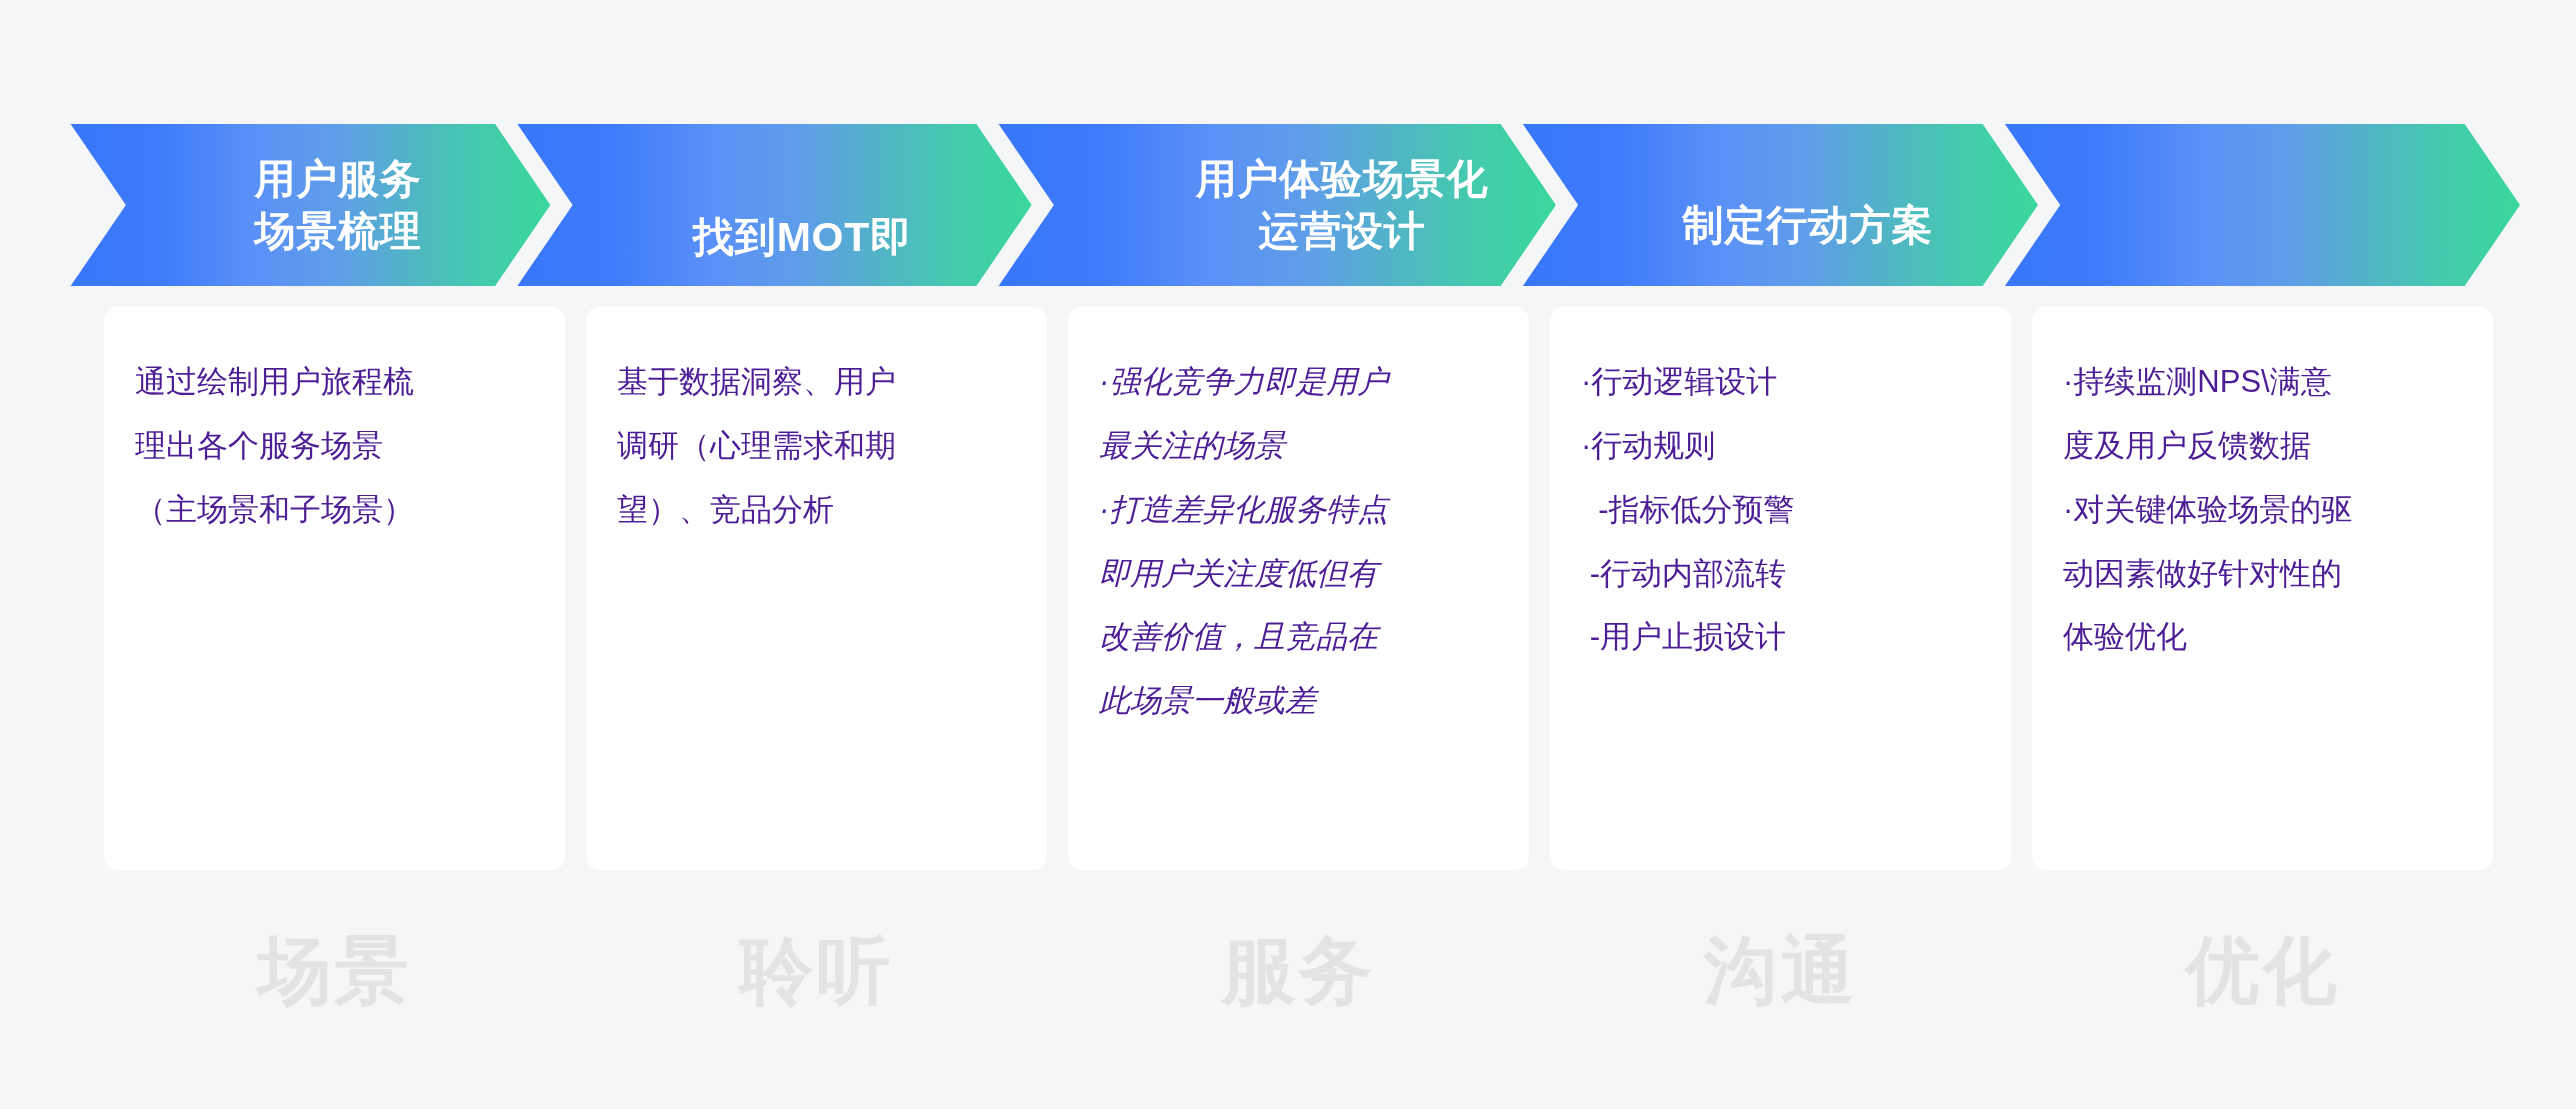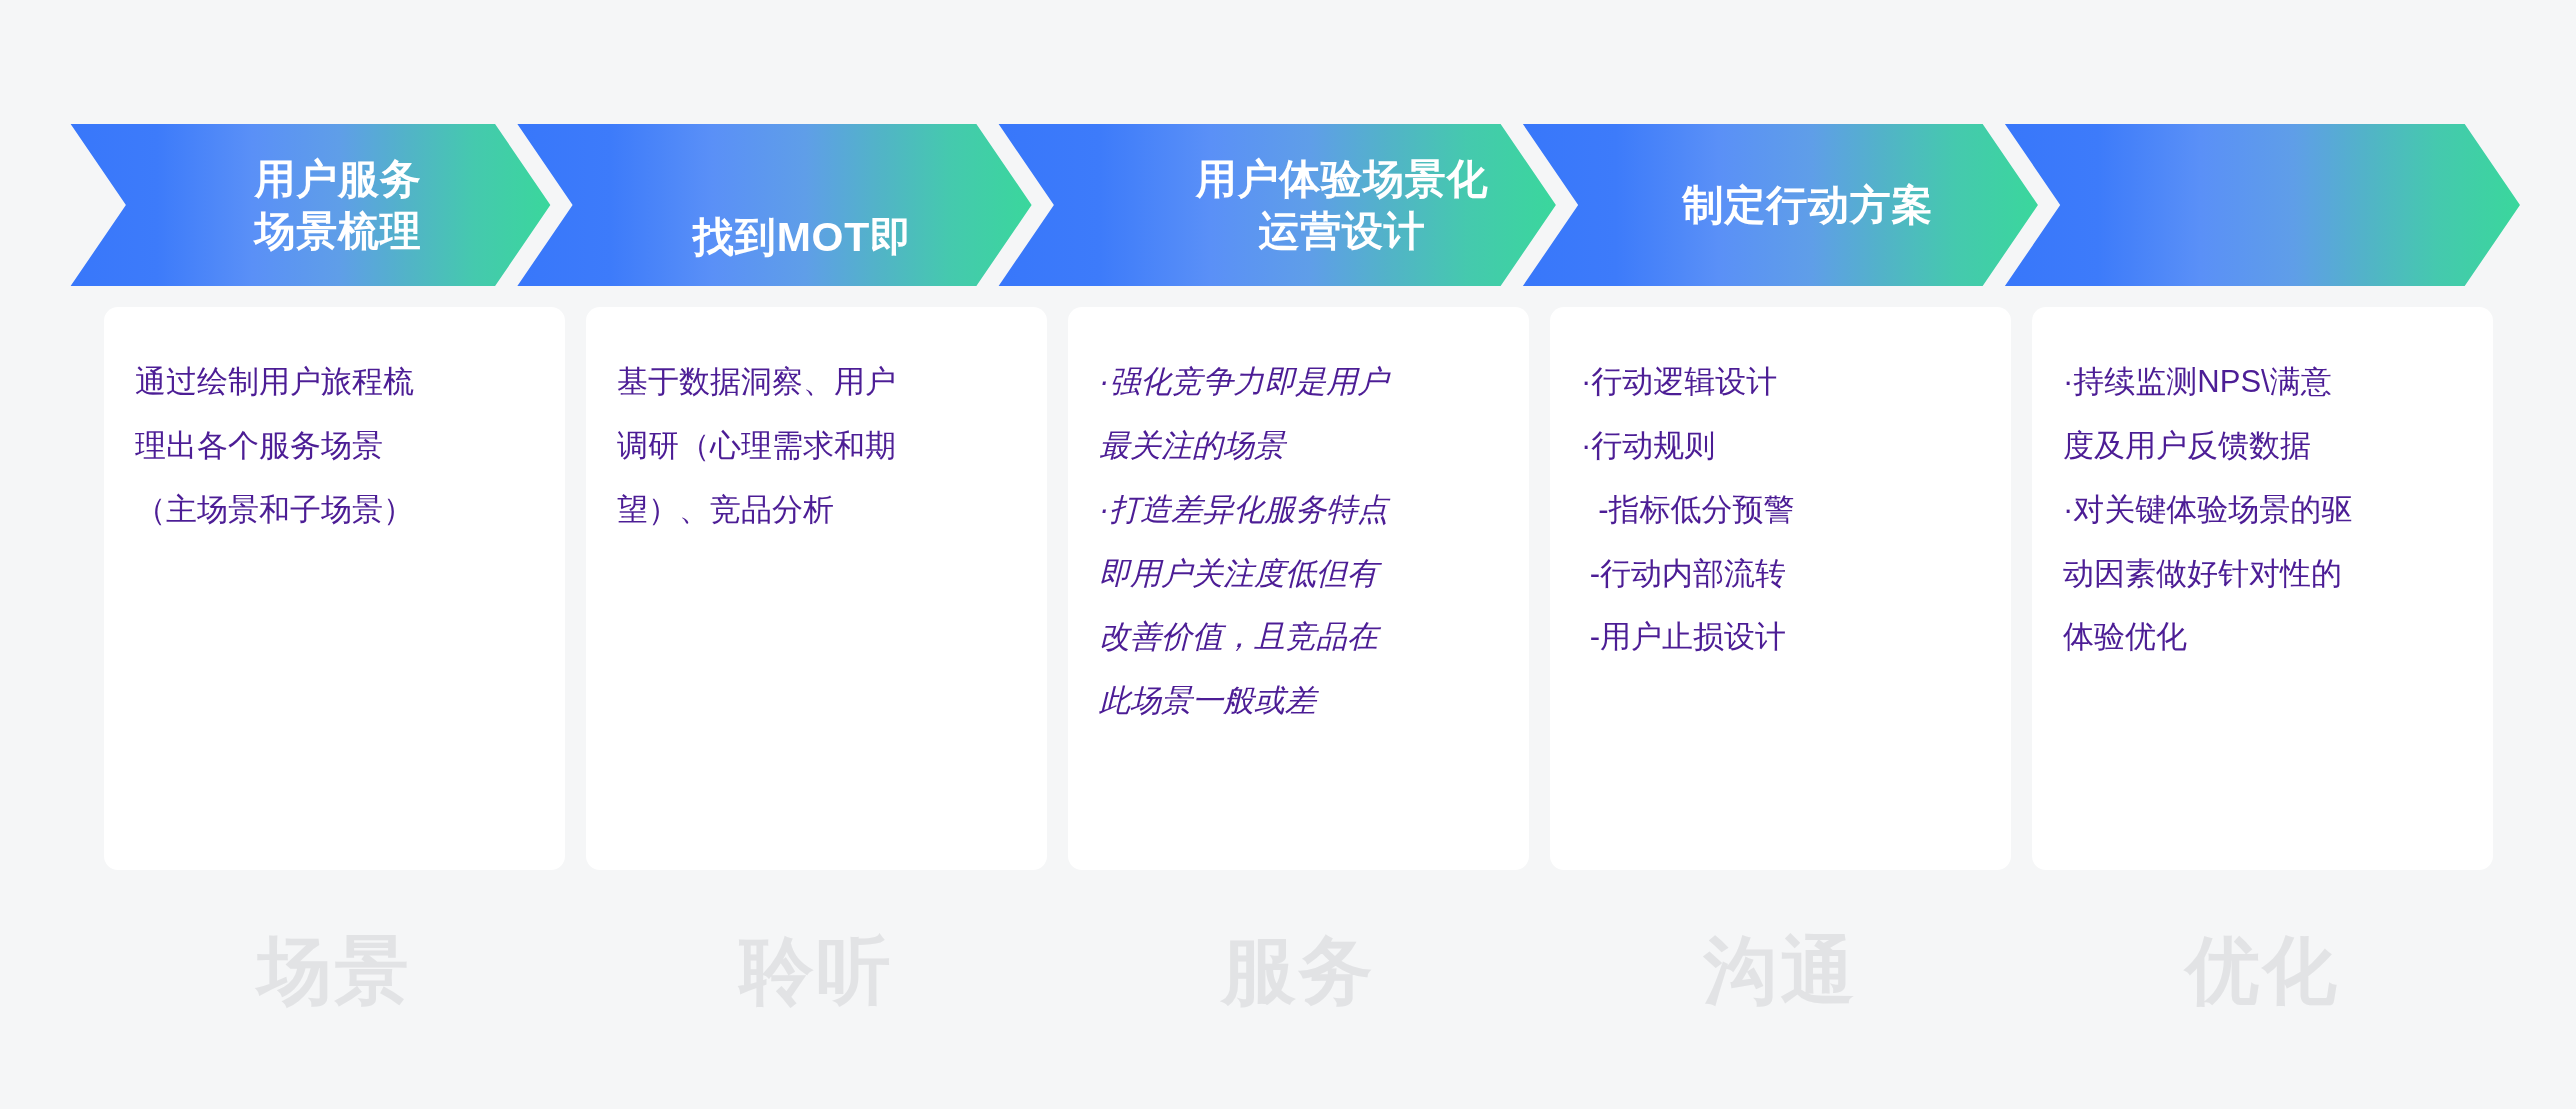--- a/index.html
+++ b/index.html
@@ -127,21 +127,21 @@
 
     <div class="chevron-label" style="left:573px; width:459px;margin-top:32px;">
       <span>找到MOT即</span>
     </div>
 
     <div class="chevron-label" style="left:1091px; width:502px;">
       <span>用户体验场景化</span>
       <span>运营设计</span>
     </div>
 
-    <div class="chevron-label" style="left:1578px; width:460px;">
+    <div class="chevron-label" style="left:1578px; width:460px;margin-top:20px;">
       <span>制定行动方案</span>
       <span></span>
     </div>
 
   </div>
 
   <div class="card" style="left:104px; width:461px;">
     <div class="card-text">通过绘制用户旅程梳
 理出各个服务场景
 （主场景和子场景）</div>

